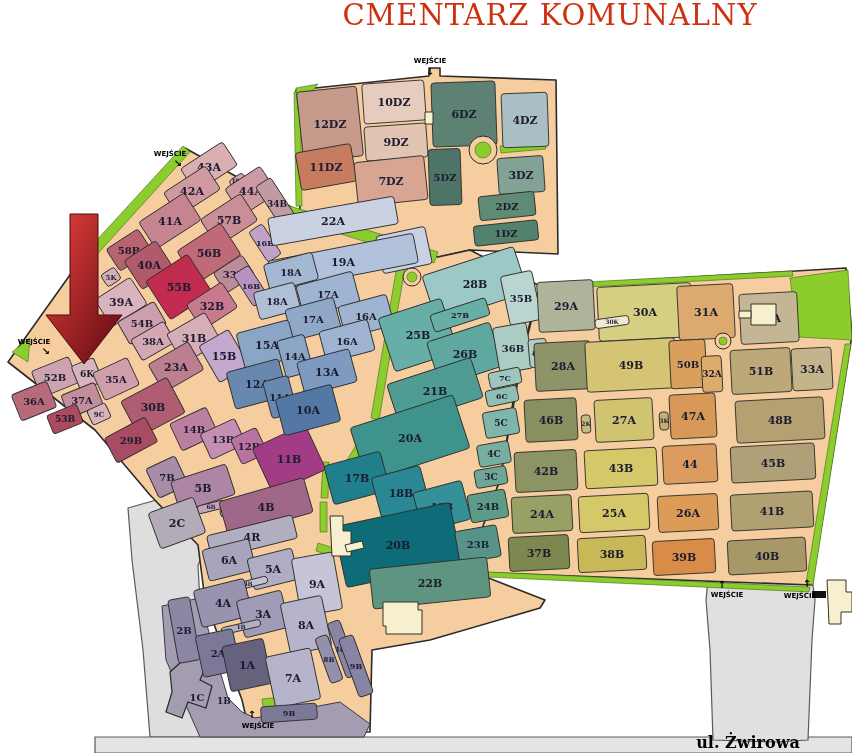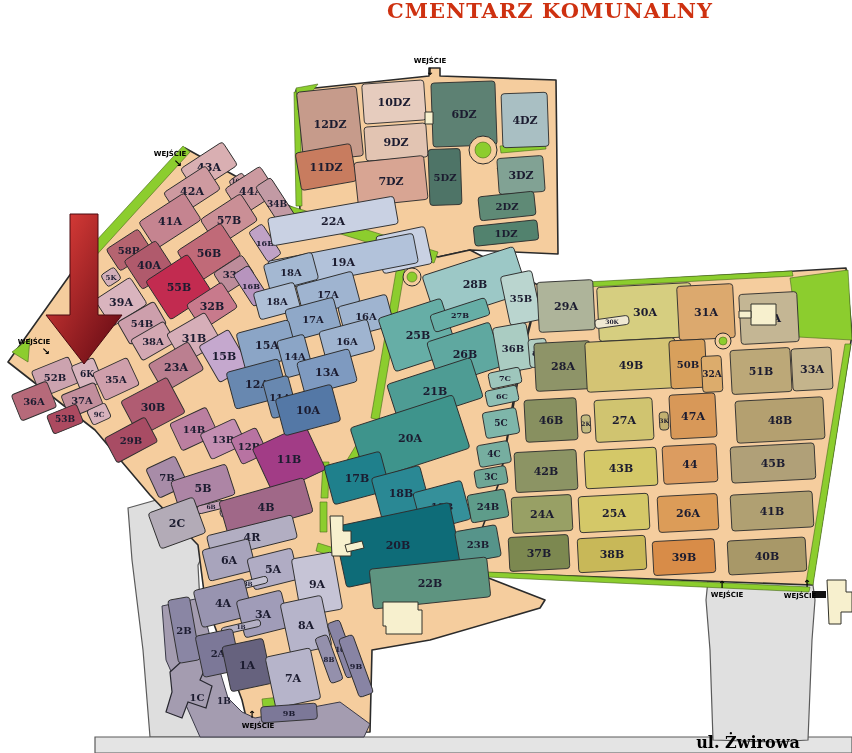--- a/index.html
+++ b/index.html
@@ -1,19 +1,19 @@
 <!DOCTYPE html>
 <html><head>
 <meta charset="utf-8">
 <style>
   html,body{margin:0;padding:0;background:#fff;}
   .stage{position:relative;width:852px;height:753px;background:#fff;overflow:hidden;
          font-family:"DejaVu Serif", serif;}
   .titles{position:absolute;top:0px;left:250px;width:600px;text-align:center;z-index:5;
-          font-weight:bold;font-size:21px;line-height:1.04;letter-spacing:1px;}
+          font-weight:normal;font-size:29px;line-height:1.04;letter-spacing:1px;}
   svg{position:absolute;top:0;left:0;}
   text{user-select:none;}
 </style>
 </head>
 <body>
 
 <div class="stage">
   <div class="titles" style="color: rgb(206, 49, 16);">
     <div>CMENTARZ KOMUNALNY</div>
   </div>

